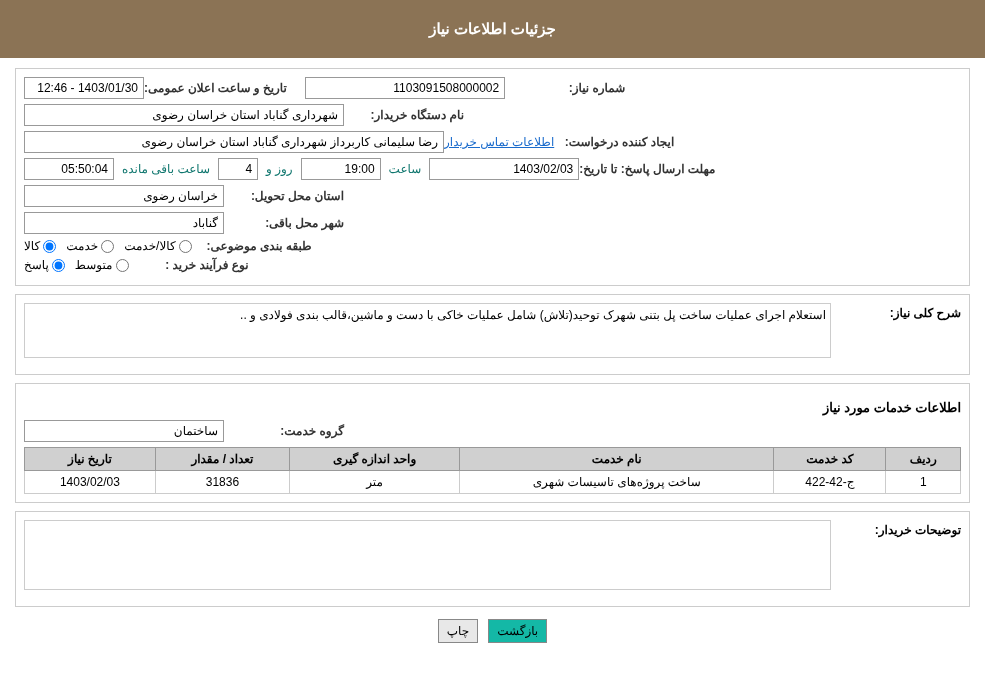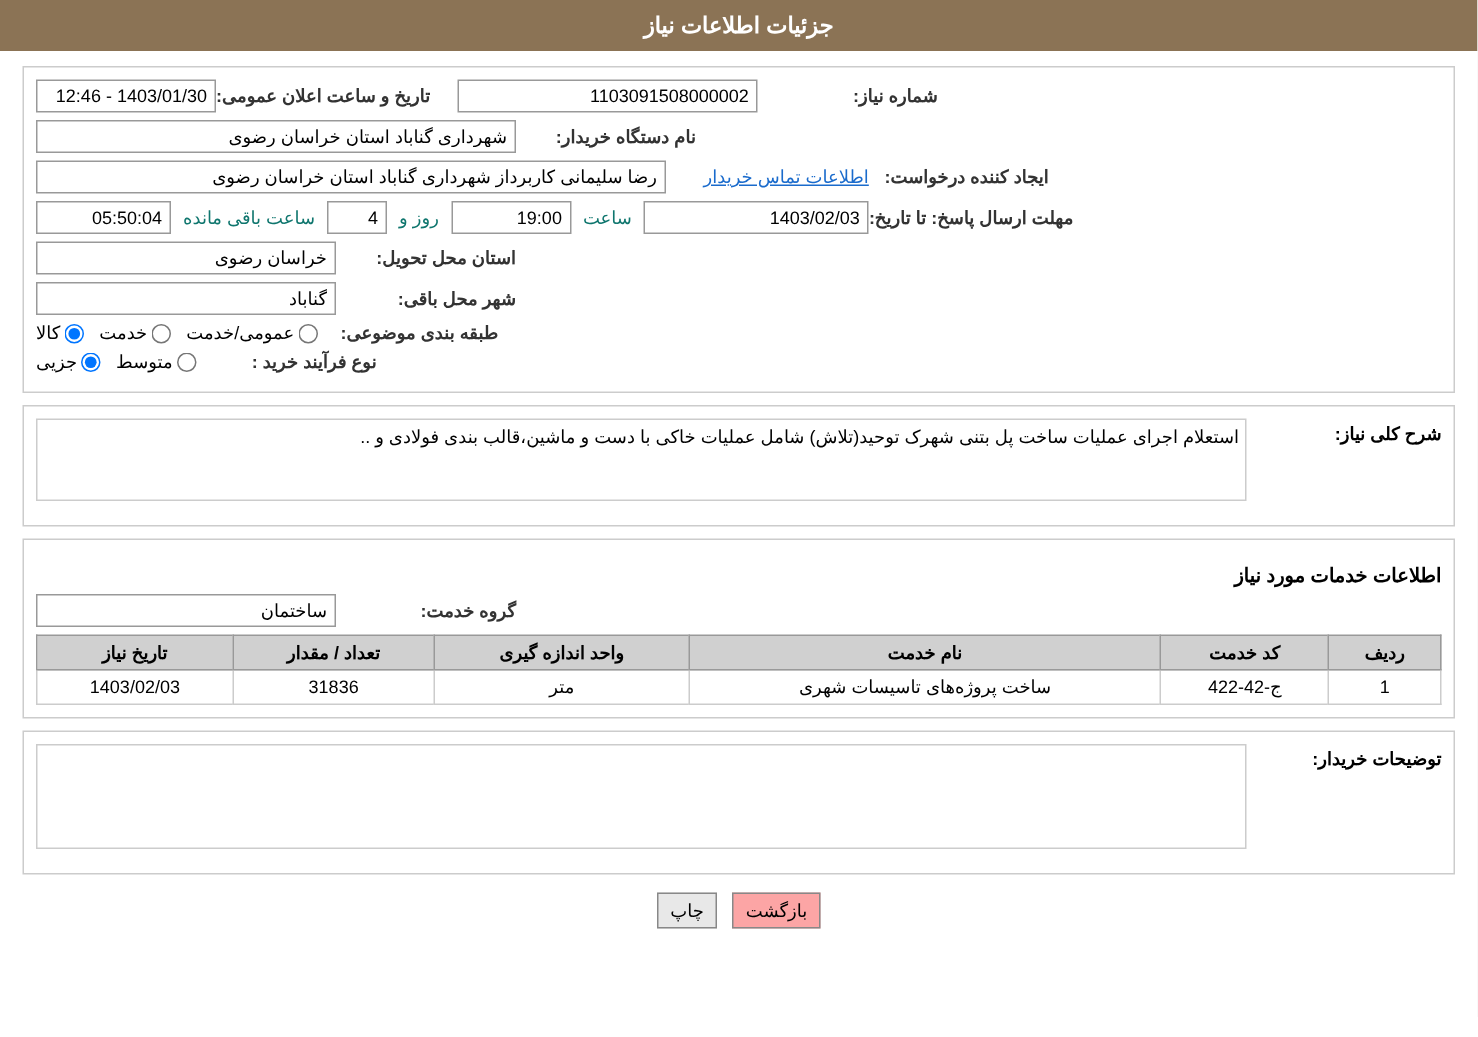--- a/index.html
+++ b/index.html
@@ -13,21 +13,21 @@
       width: 985px;
       min-height: 691px;
       background: #fff;
       margin: 0 auto;
       padding: 0;
     }
     .header-bar {
       background: #8B7355;
       color: #fff;
       text-align: center;
-      padding: 8px 0;
+      padding: 20px 0;
       font-size: 15px;
       font-weight: bold;
     }
     .content {
       padding: 10px 15px;
     }
     .form-section {
       border: 1px solid #ccc;
       margin-bottom: 8px;
       padding: 8px;
@@ -124,21 +124,21 @@
       padding: 4px 8px;
       font-family: Tahoma, Arial, sans-serif;
       font-size: 12px;
       cursor: pointer;
       border: 1px solid #888;
     }
     .btn-print {
       background: #e8e8e8;
     }
     .btn-back {
-      background: #fca5a5;
+      background: #14b8a6;
     }
     .desc-textarea {
       width: 100%;
       height: 55px;
       border: 1px solid #ccc;
       resize: none;
       font-family: Tahoma, Arial, sans-serif;
       font-size: 12px;
       direction: rtl;
       padding: 4px;
@@ -187,21 +187,21 @@
         <input class="input-field input-small" type="text" readonly="" value="1403/01/30 - 12:46" style="">
       </div>
 
       <div class="form-row">
         <span class="label">نام دستگاه خریدار:</span>
         <input class="input-field input-wide" type="text" readonly="" value="شهرداری گناباد استان خراسان رضوی" style="">
       </div>
 
       <div class="form-row">
         <span class="label">ایجاد کننده درخواست:</span>
-        <span class="link-blue" style="margin-left:25px;">اطلاعات تماس خریدار</span>
+        <span class="link-blue" style="margin-left:0;">اطلاعات تماس خریدار</span>
         <input class="input-field" style="width: 420px;" type="text" readonly="" value="رضا سلیمانی کاربرداز شهرداری گناباد استان خراسان رضوی">
       </div>
 
       <div class="form-row">
         <span class="label">مهلت ارسال پاسخ: تا تاریخ:</span>
         <div class="deadline-row">
           <input class="input-field input-date" type="text" readonly="" value="1403/02/03" style="">
           <span class="deadline-label">ساعت</span>
           <input class="input-field input-narrow" type="text" readonly="" value="19:00" style="">
           <span class="deadline-label">روز و</span>
@@ -219,21 +219,21 @@
       <div class="form-row">
         <span class="label">شهر محل باقی:</span>
         <input class="input-field input-medium" type="text" readonly="" value="گناباد" style="">
       </div>
 
       <div class="form-row">
         <span class="label">طبقه بندی موضوعی:</span>
         <div class="radio-group">
           <div class="radio-item">
             <input type="radio" name="category" style="">
-            <span>عمومی/خدمت</span>
+            <span>کالا/خدمت</span>
           </div>
           <div class="radio-item">
             <input type="radio" name="category" style="">
             <span>خدمت</span>
           </div>
           <div class="radio-item">
             <input type="radio" name="category" checked="" style="">
             <span>کالا</span>
           </div>
         </div>
@@ -242,21 +242,21 @@
       <div class="form-row">
         <span class="label">نوع فرآیند خرید :</span>
         <div style="display:flex; align-items:center; gap:15px;">
           <div class="radio-group">
             <div class="radio-item">
               <input type="radio" name="purchase" style="">
               <span>متوسط</span>
             </div>
             <div class="radio-item">
               <input type="radio" name="purchase" checked="" style="">
-              <span>جزیی</span>
+              <span>پاسخ</span>
             </div>
           </div>
         </div>
       </div>
 
     </div>
 
     <div class="form-section">
       <div class="form-group">
         <span class="form-label">شرح کلی نیاز:</span>

